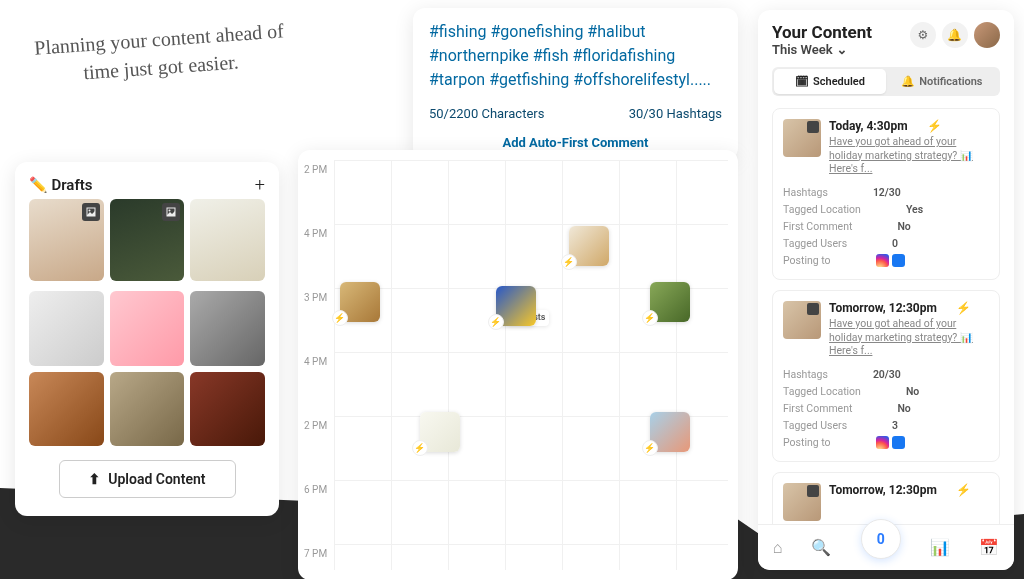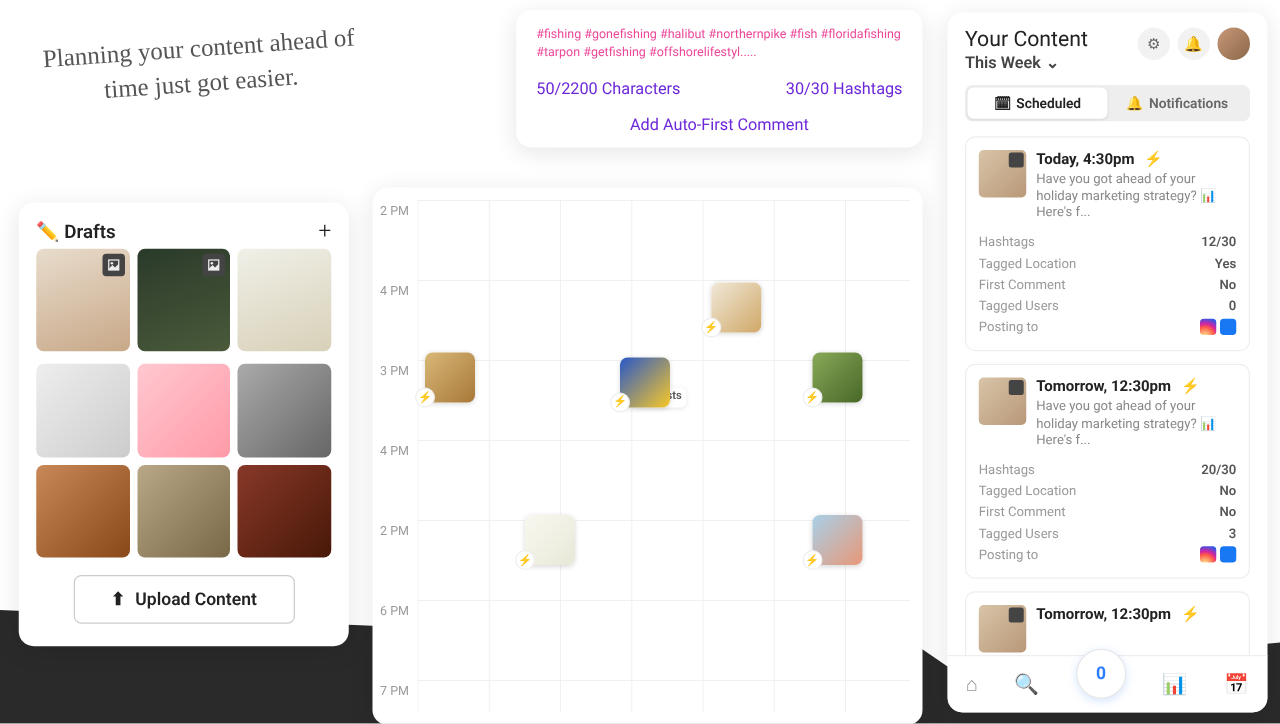--- a/index.html
+++ b/index.html
@@ -85,23 +85,23 @@
     width: 75%;
     cursor: pointer;
   }
 
   
   .caption-card {
     left: 413px; top: 8px;
     width: 325px;
     padding: 12px 16px 10px;
   }
-  .caption-text { font-size: 10px; line-height: 1.5; color: #ec4899; margin-bottom: 14px; }
-  .caption-meta { display: flex; justify-content: space-between; color: #6d28d9; font-size: 13px; margin-bottom: 8px; }
-  .caption-link { text-align: center; color: #6d28d9; font-weight: 400; font-size: 13px; padding-top: 6px; cursor: pointer; }
+  .caption-text { font-size: 16px; line-height: 1.5; color: #0369a1; margin-bottom: 14px; }
+  .caption-meta { display: flex; justify-content: space-between; color: #0c4a6e; font-size: 13px; margin-bottom: 8px; }
+  .caption-link { text-align: center; color: #0369a1; font-weight: 700; font-size: 13px; padding-top: 6px; cursor: pointer; }
 
   
   .calendar {
     left: 298px; top: 150px;
     width: 440px; height: 430px;
     padding: 10px 10px 10px 36px;
     overflow: hidden;
   }
   .time-labels {
     position: absolute;
@@ -149,21 +149,21 @@
     right: 10px; top: 10px;
     width: 256px;
     height: 560px;
     padding: 12px 14px 50px;
     overflow: hidden;
   }
   .content-header {
     display: flex; justify-content: space-between; align-items: flex-start;
     margin-bottom: 8px;
   }
-  .content-title { font-weight: 400; font-size: 17px; }
+  .content-title { font-weight: 700; font-size: 17px; }
   .content-sub {
     font-size: 13px; color: #444; font-weight: 600; cursor: pointer;
     display: flex; align-items: center; gap: 4px;
   }
   .header-icons { display: flex; gap: 6px; align-items: center; }
   .icon-btn {
     width: 26px; height: 26px; border-radius: 50%;
     background: #f2f2f2; display: flex; align-items: center; justify-content: center;
     cursor: pointer; font-size: 12px; color: #666;
   }
@@ -189,26 +189,26 @@
   .post-top { display: flex; gap: 8px; margin-bottom: 8px; }
   .post-thumb {
     width: 38px; height: 38px; border-radius: 4px; flex-shrink: 0;
     background: linear-gradient(135deg,#d8c4a8,#b89878);
     position: relative;
   }
   .post-thumb::after {
     content: ""; position: absolute; top: 2px; right: 2px;
     width: 12px; height: 12px; background: #444; border-radius: 2px;
   }
-  .post-title { font-weight: 700; font-size: 12px; display: flex; align-items: center; gap: 8px; }
+  .post-title { font-weight: 700; font-size: 12px; display: flex; align-items: center; gap: 20px; }
   .bolt { color: #3b82f6; }
-  .post-desc { font-size: 10.5px; color: #888; line-height: 1.3; margin-top: 2px; }
+  .post-desc { font-size: 10.5px; color: #888; line-height: 1.3; margin-top: 2px; text-decoration: underline; }
   .meta-row {
-    display: flex; justify-content: space-between;
-    font-size: 10.5px; color: #999; padding: 2px 0;
+    display: flex; justify-content: flex-start;
+    font-size: 10.5px; color: #999; padding: 2px 0; gap: 45px;
   }
   .meta-val { color: #555; font-weight: 600; }
   .social-icons { display: flex; gap: 3px; }
   .si { width: 13px; height: 13px; border-radius: 3px; }
   .si-ig { background: radial-gradient(circle at 30% 110%, #fdf497 0%, #fd5949 45%, #d6249f 60%, #285AEB 90%); }
   .si-fb { background: #1877f2; }
 
   .bottom-nav {
     position: absolute;
     left: 0; right: 0; bottom: 0;

